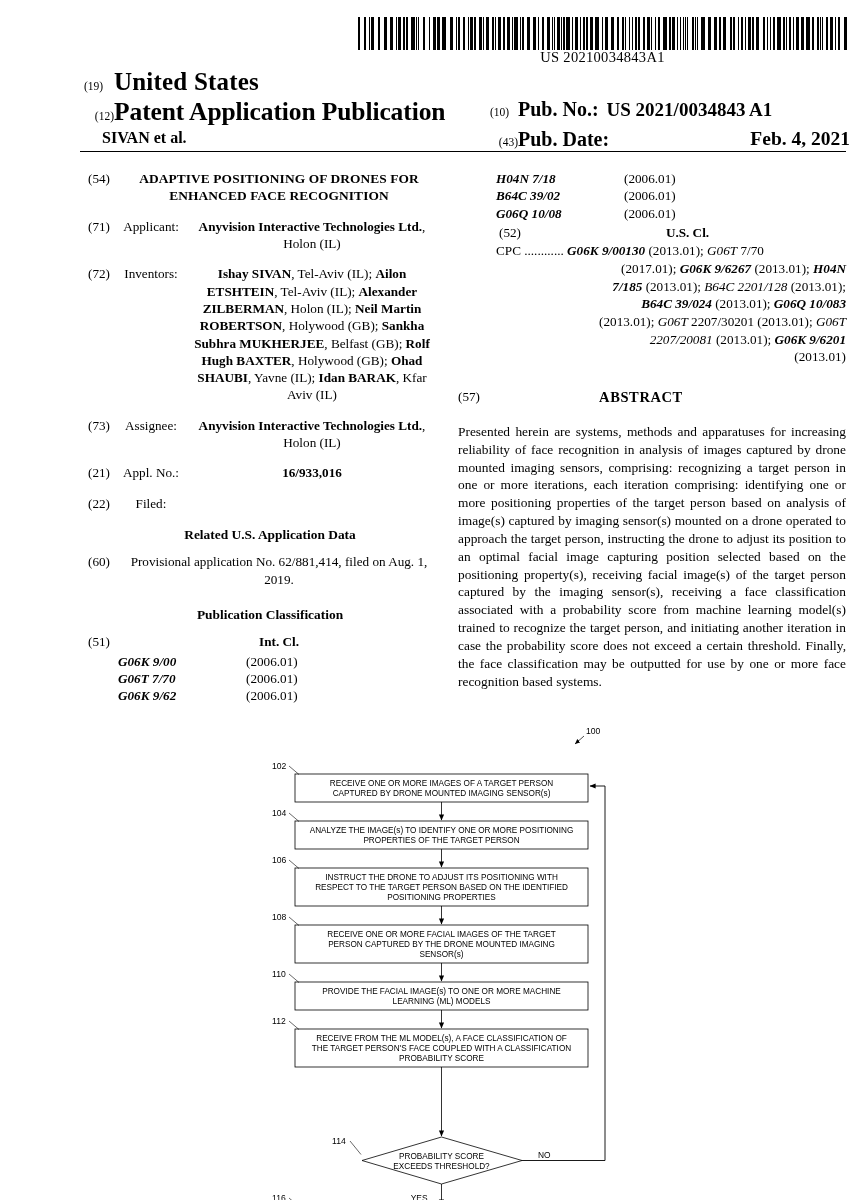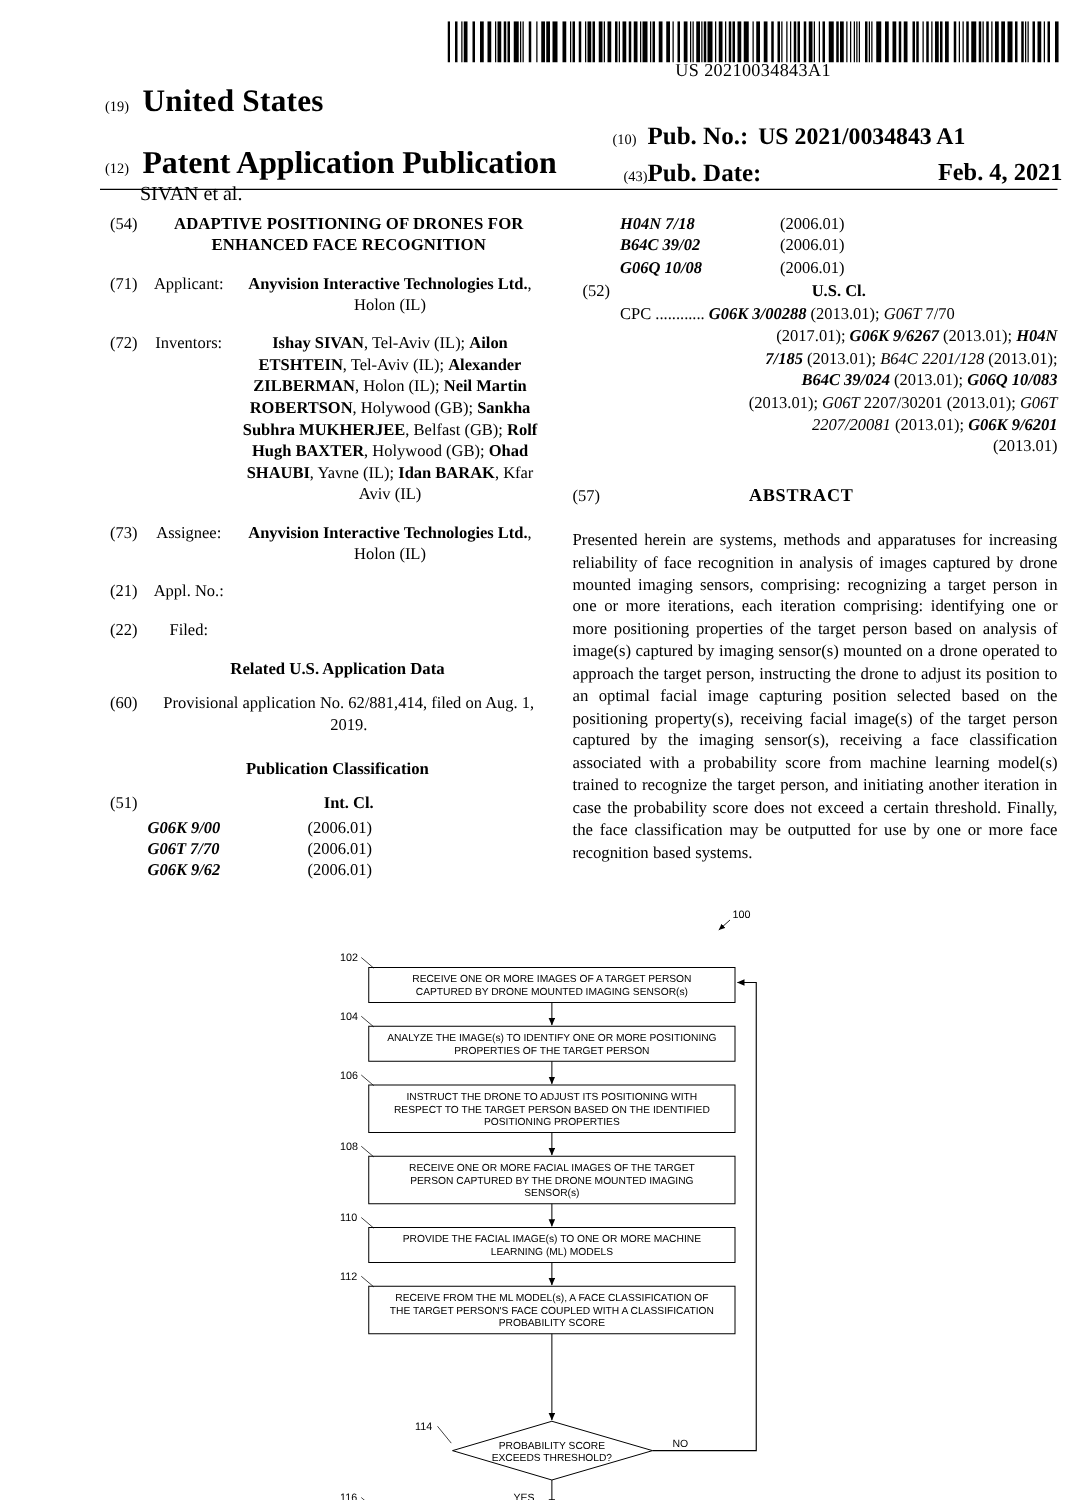--- a/index.html
+++ b/index.html
@@ -66,22 +66,22 @@
   }
   .pap-title {
     font-size: 25.5px;
     font-weight: bold;
     letter-spacing: -0.1px;
     line-height: 1.12;
     white-space: nowrap;
   }
   .authors {
     font-size: 16px;
-    font-weight: normal;
-    margin-left: 28px;
+    font-weight: bold;
+    margin-left: 18px;
     margin-top: 2px;
   }
   .hdr-right {
     position: absolute;
     left: 490px;
     top: 98px;
     width: 360px;
   }
   .hdr-right .row {
     display: flex;
@@ -351,21 +351,21 @@
         </g>
     </svg>
   </div>
   <div class="barcode-number">US 20210034843A1</div>
 
   <div class="hdr-left">
     <div class="hdr-line">
       <span class="code-sm">(19)</span>
       <span class="us-title">United States</span>
     </div>
-    <div class="hdr-line" style="margin-top:20px;">
+    <div class="hdr-line" style="margin-top:2px;text-align:right;">
       <span class="code-sm">(12)</span>
       <span class="pap-title">Patent Application Publication</span>
     </div>
     <div class="authors">SIVAN et al.</div>
   </div>
 
   <div class="hdr-right">
     <div class="row" style="position:relative;">
       <span class="code-sm">(10)</span>
       <span class="lbl">Pub. No.:</span>
@@ -401,20 +401,21 @@
 
     <div class="entry">
       <span class="num">(73)</span>
       <span class="lab">Assignee:</span>
       <span class="body"><span class="b">Anyvision Interactive Technologies Ltd.</span><span>, Holon (IL)</span></span>
     </div>
 
     <div class="entry">
       <span class="num">(21)</span>
       <span class="lab">Appl. No.:</span>
+      <span class="body b">16/933,016</span>
     </div>
 
     <div class="entry">
       <span class="num">(22)</span>
       <span class="lab">Filed:</span>
     </div>
 
     <div class="center-head">Related U.S. Application Data</div>
 
     <div class="entry">
@@ -455,27 +456,27 @@
         <div class="r-cls-row">
           <span class="c1">B64C 39/02</span>
           <span>(2006.01)</span>
         </div>
         <div class="r-cls-row">
           <span class="c1">G06Q 10/08</span>
           <span>(2006.01)</span>
         </div>
       </div>
 
-    <div class="entry" style="margin-top:2px; margin-bottom:1px;">
+    <div class="entry" style="margin-top:2px; margin-bottom:1px;margin-left:33px;">
       <span class="num">(52)</span>
       <span class="body b">U.S. Cl.</span>
     </div>
 
     <div class="cpc-block" id="cpc-block">
-        <div class="cpc-first"><span>CPC ............ </span><b><i>G06K 3/00288</i></b> (2013.01); <i>G06T</i> 7/70</div>
+        <div class="cpc-first"><span>CPC ............ </span><b><i>G06K 9/00130</i></b> (2013.01); <i>G06T</i> 7/70</div>
         <div>(2017.01); <b><i>G06K 9/6267</i></b> (2013.01); <b><i>H04N</i></b></div>
         <div><b><i>7/185</i></b> (2013.01); <i>B64C 2201/128</i> (2013.01);</div>
         <div><b><i>B64C 39/024</i></b> (2013.01); <b><i>G06Q 10/083</i></b></div>
         <div>(2013.01); <i>G06T</i> 2207/30201 (2013.01); <i>G06T</i></div>
         <div><i>2207/20081</i> (2013.01); <b><i>G06K 9/6201</i></b></div>
         <div>(2013.01)</div>
       </div>
 
     <div class="abs-head-row">
       <span class="num">(57)</span>

